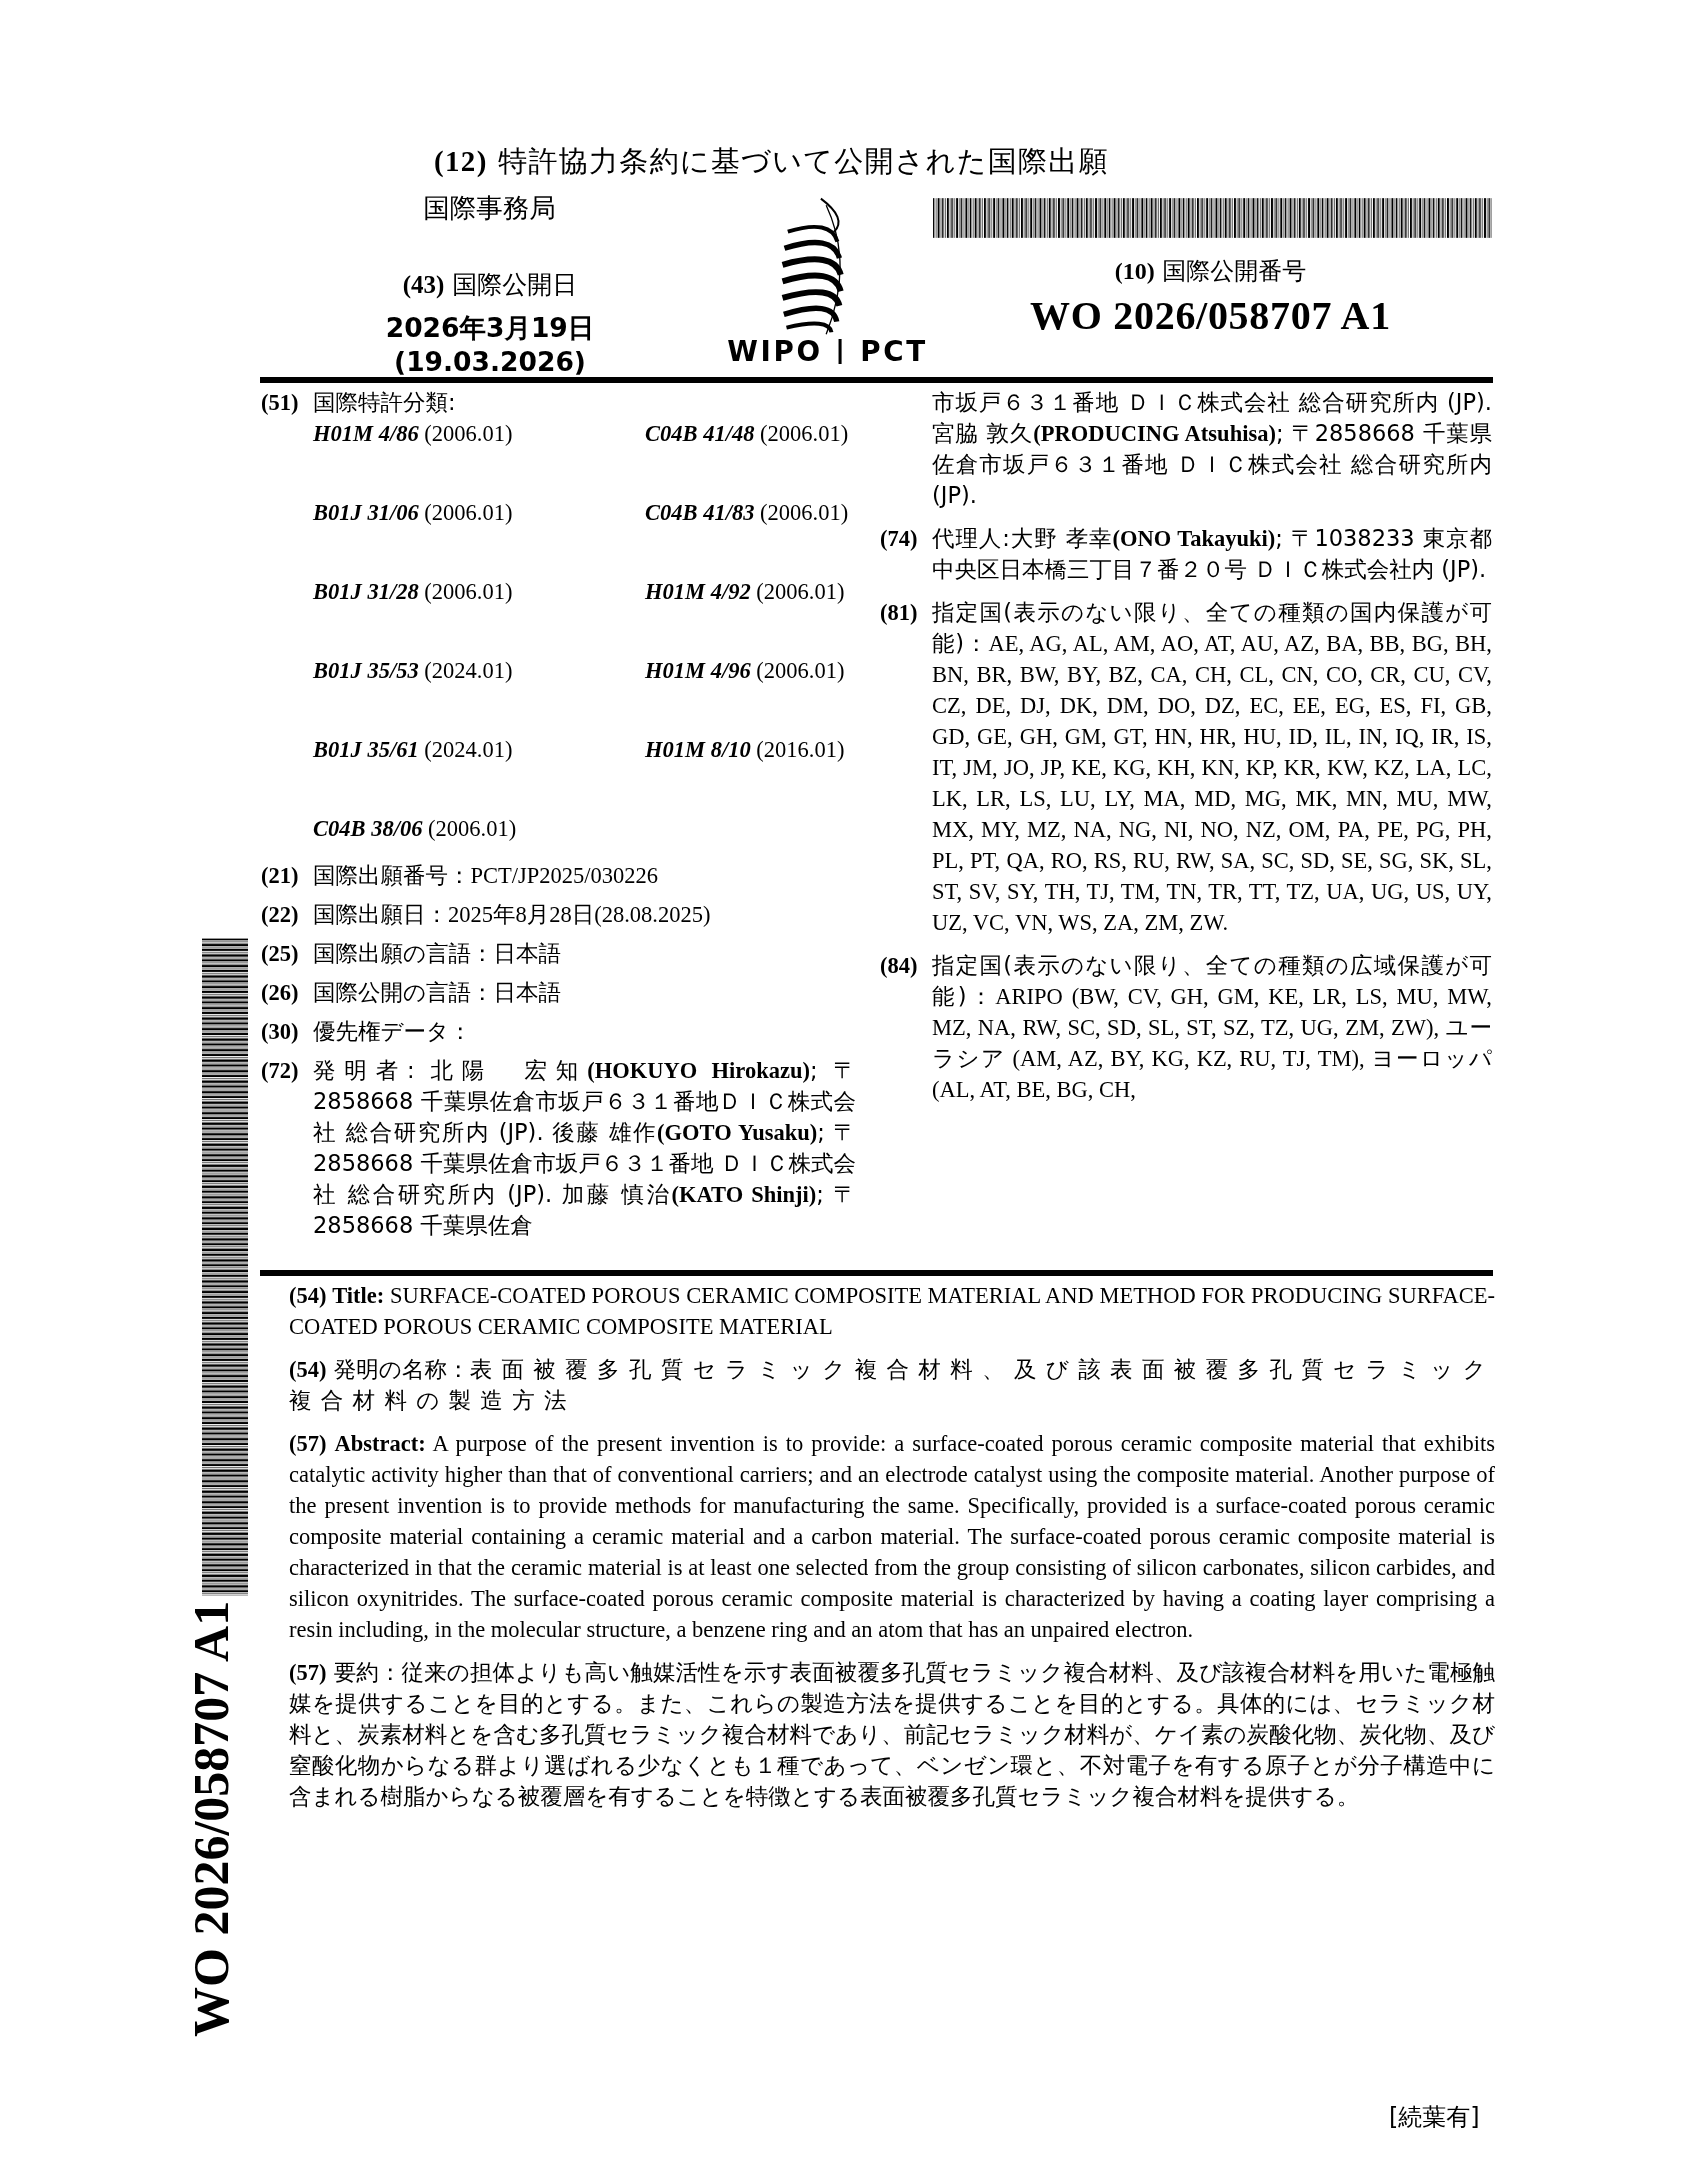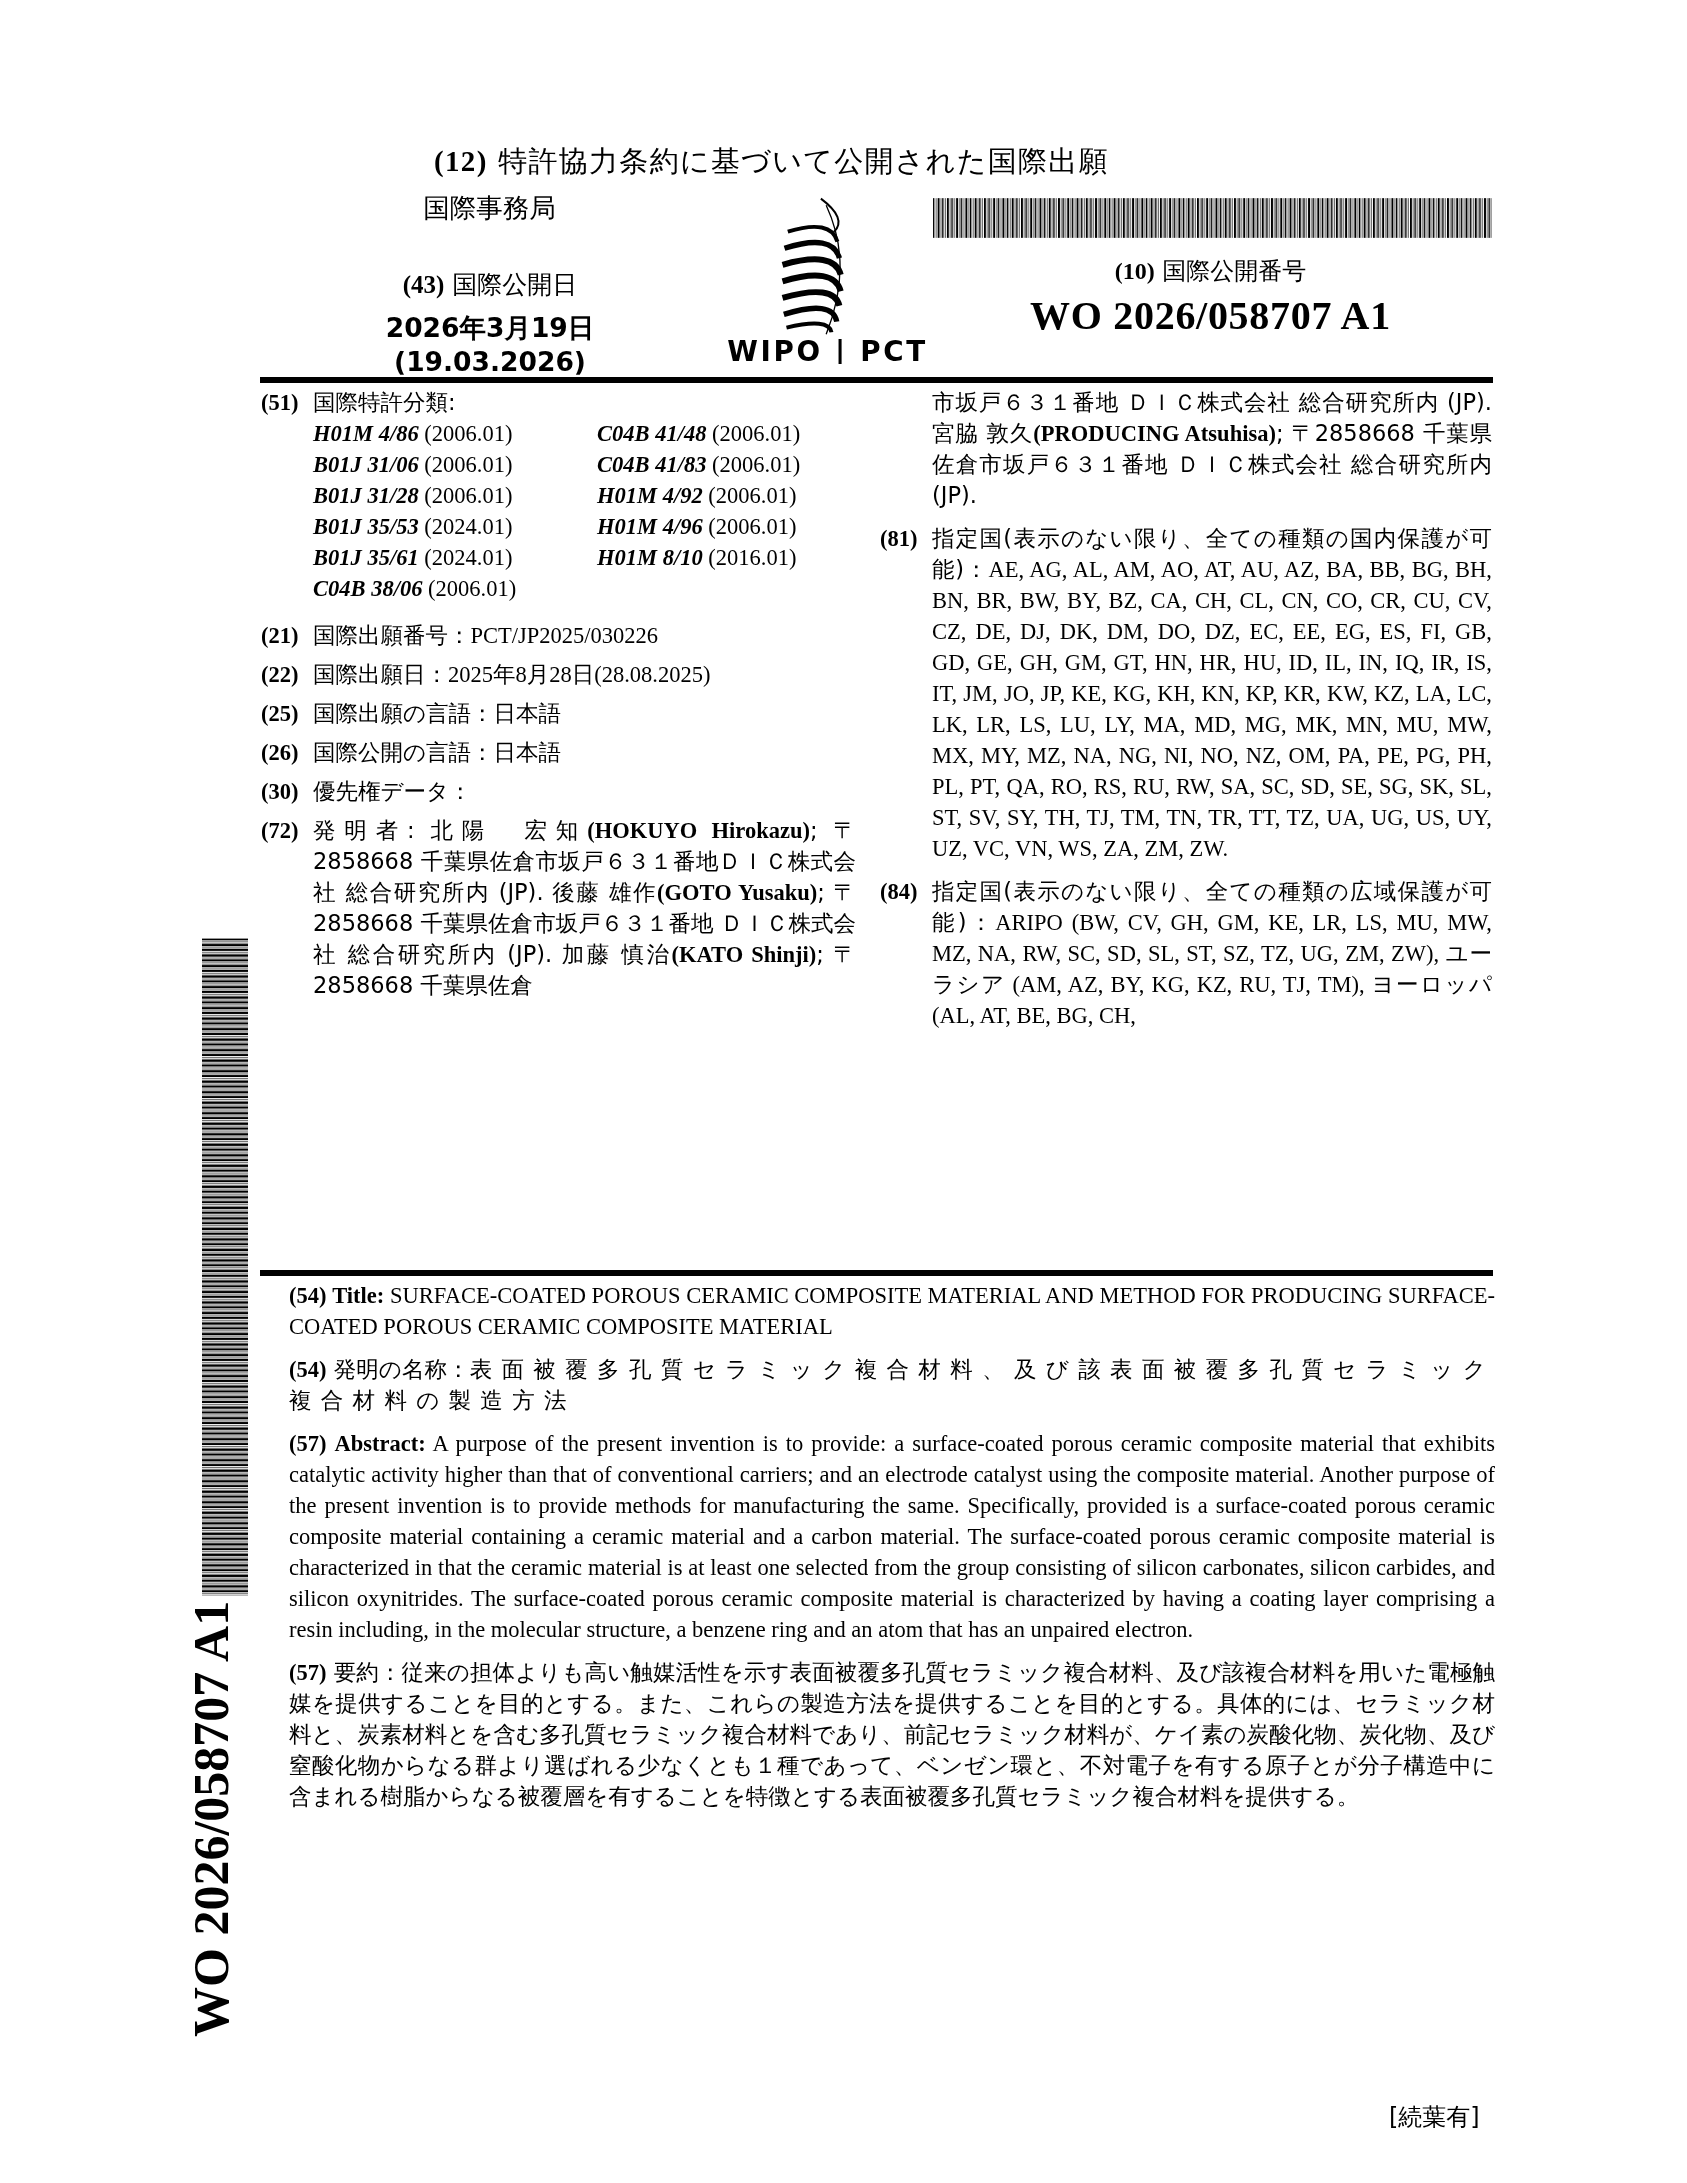--- a/index.html
+++ b/index.html
@@ -24,21 +24,21 @@
   .rule { background:#000; height:6px; }
   #rule-top { left:260px; top:377px; width:1233px; }
   #rule-mid { left:260px; top:1270px; width:1233px; }
 
   
   #left-col { left:261px; top:387px; width:595px; font-size:22.5px; line-height:31px; }
   .field { margin-top:8px; display:flex; }
   .code { width:52px; flex:0 0 52px; font-weight:bold; font-family:"Liberation Serif", serif; }
   .fbody { flex:1; }
   .row-split { display:flex; }
-  .ipc-grid { display:grid; grid-template-columns:284px 278px; padding-left:0; }
+  .ipc-grid { display:grid; grid-template-columns:284px 278px; padding-left:0;gap:48px; }
   .ipc-item i { font-weight:bold; }
   .bold { font-weight:bold; }
 
   
   #right-col { left:880px; top:387px; width:612px; font-size:22.5px; line-height:31px; }
   .countries { font-family:"Liberation Serif", serif; text-align:justify; }
 
   
   #bottom { left:261px; top:1280px; width:1234px; font-size:22.5px; line-height:31px; }
   .block { margin-top:12px; text-align:justify;margin-left:28px; }
@@ -176,20 +176,26 @@
 
 <div class="abs sans" id="right-col">
   <div class="field" style="margin-top:0">
     <span class="code"></span>
     <div class="fbody" style="text-align:justify">
       <span>市坂戸６３１番地 ＤＩＣ株式会社 総合研究所内 (JP). </span>
       <span>宮脇 敦久</span><span class="bold" style="font-family:'Liberation Serif',serif">(PRODUCING Atsuhisa)</span><span>; 〒2858668 千葉県佐倉市坂戸６３１番地 ＤＩＣ株式会社 総合研究所内 (JP).</span>
     </div>
   </div>
   <div class="field" style="margin-top:12px">
+    <span class="code">(74)</span>
+    <div class="fbody" style="text-align:justify">
+      <span>代理人:</span><span>大野 孝幸</span><span class="bold" style="font-family:'Liberation Serif',serif">(ONO Takayuki)</span><span>; 〒1038233 東京都中央区日本橋三丁目７番２０号 ＤＩＣ株式会社内 (JP).</span>
+    </div>
+  </div>
+  <div class="field" style="margin-top:12px">
     <span class="code">(81)</span>
     <div class="fbody" style="text-align:justify">
       <span>指定国(表示のない限り、全ての種類の国内保護が可能)：</span><span class="countries">AE, AG, AL, AM, AO, AT, AU, AZ, BA, BB, BG, BH, BN, BR, BW, BY, BZ, CA, CH, CL, CN, CO, CR, CU, CV, CZ, DE, DJ, DK, DM, DO, DZ, EC, EE, EG, ES, FI, GB, GD, GE, GH, GM, GT, HN, HR, HU, ID, IL, IN, IQ, IR, IS, IT, JM, JO, JP, KE, KG, KH, KN, KP, KR, KW, KZ, LA, LC, LK, LR, LS, LU, LY, MA, MD, MG, MK, MN, MU, MW, MX, MY, MZ, NA, NG, NI, NO, NZ, OM, PA, PE, PG, PH, PL, PT, QA, RO, RS, RU, RW, SA, SC, SD, SE, SG, SK, SL, ST, SV, SY, TH, TJ, TM, TN, TR, TT, TZ, UA, UG, US, UY, UZ, VC, VN, WS, ZA, ZM, ZW.</span>
     </div>
   </div>
   <div class="field" style="margin-top:12px">
     <span class="code">(84)</span>
     <div class="fbody" style="text-align:justify">
       <span>指定国(表示のない限り、全ての種類の広域保護が可能)：</span><span class="countries">ARIPO (BW, CV, GH, GM, KE, LR, LS, MU, MW, MZ, NA, RW, SC, SD, SL, ST, SZ, TZ, UG, ZM, ZW), ユーラシア (AM, AZ, BY, KG, KZ, RU, TJ, TM), ヨーロッパ (AL, AT, BE, BG, CH,</span>
     </div>

